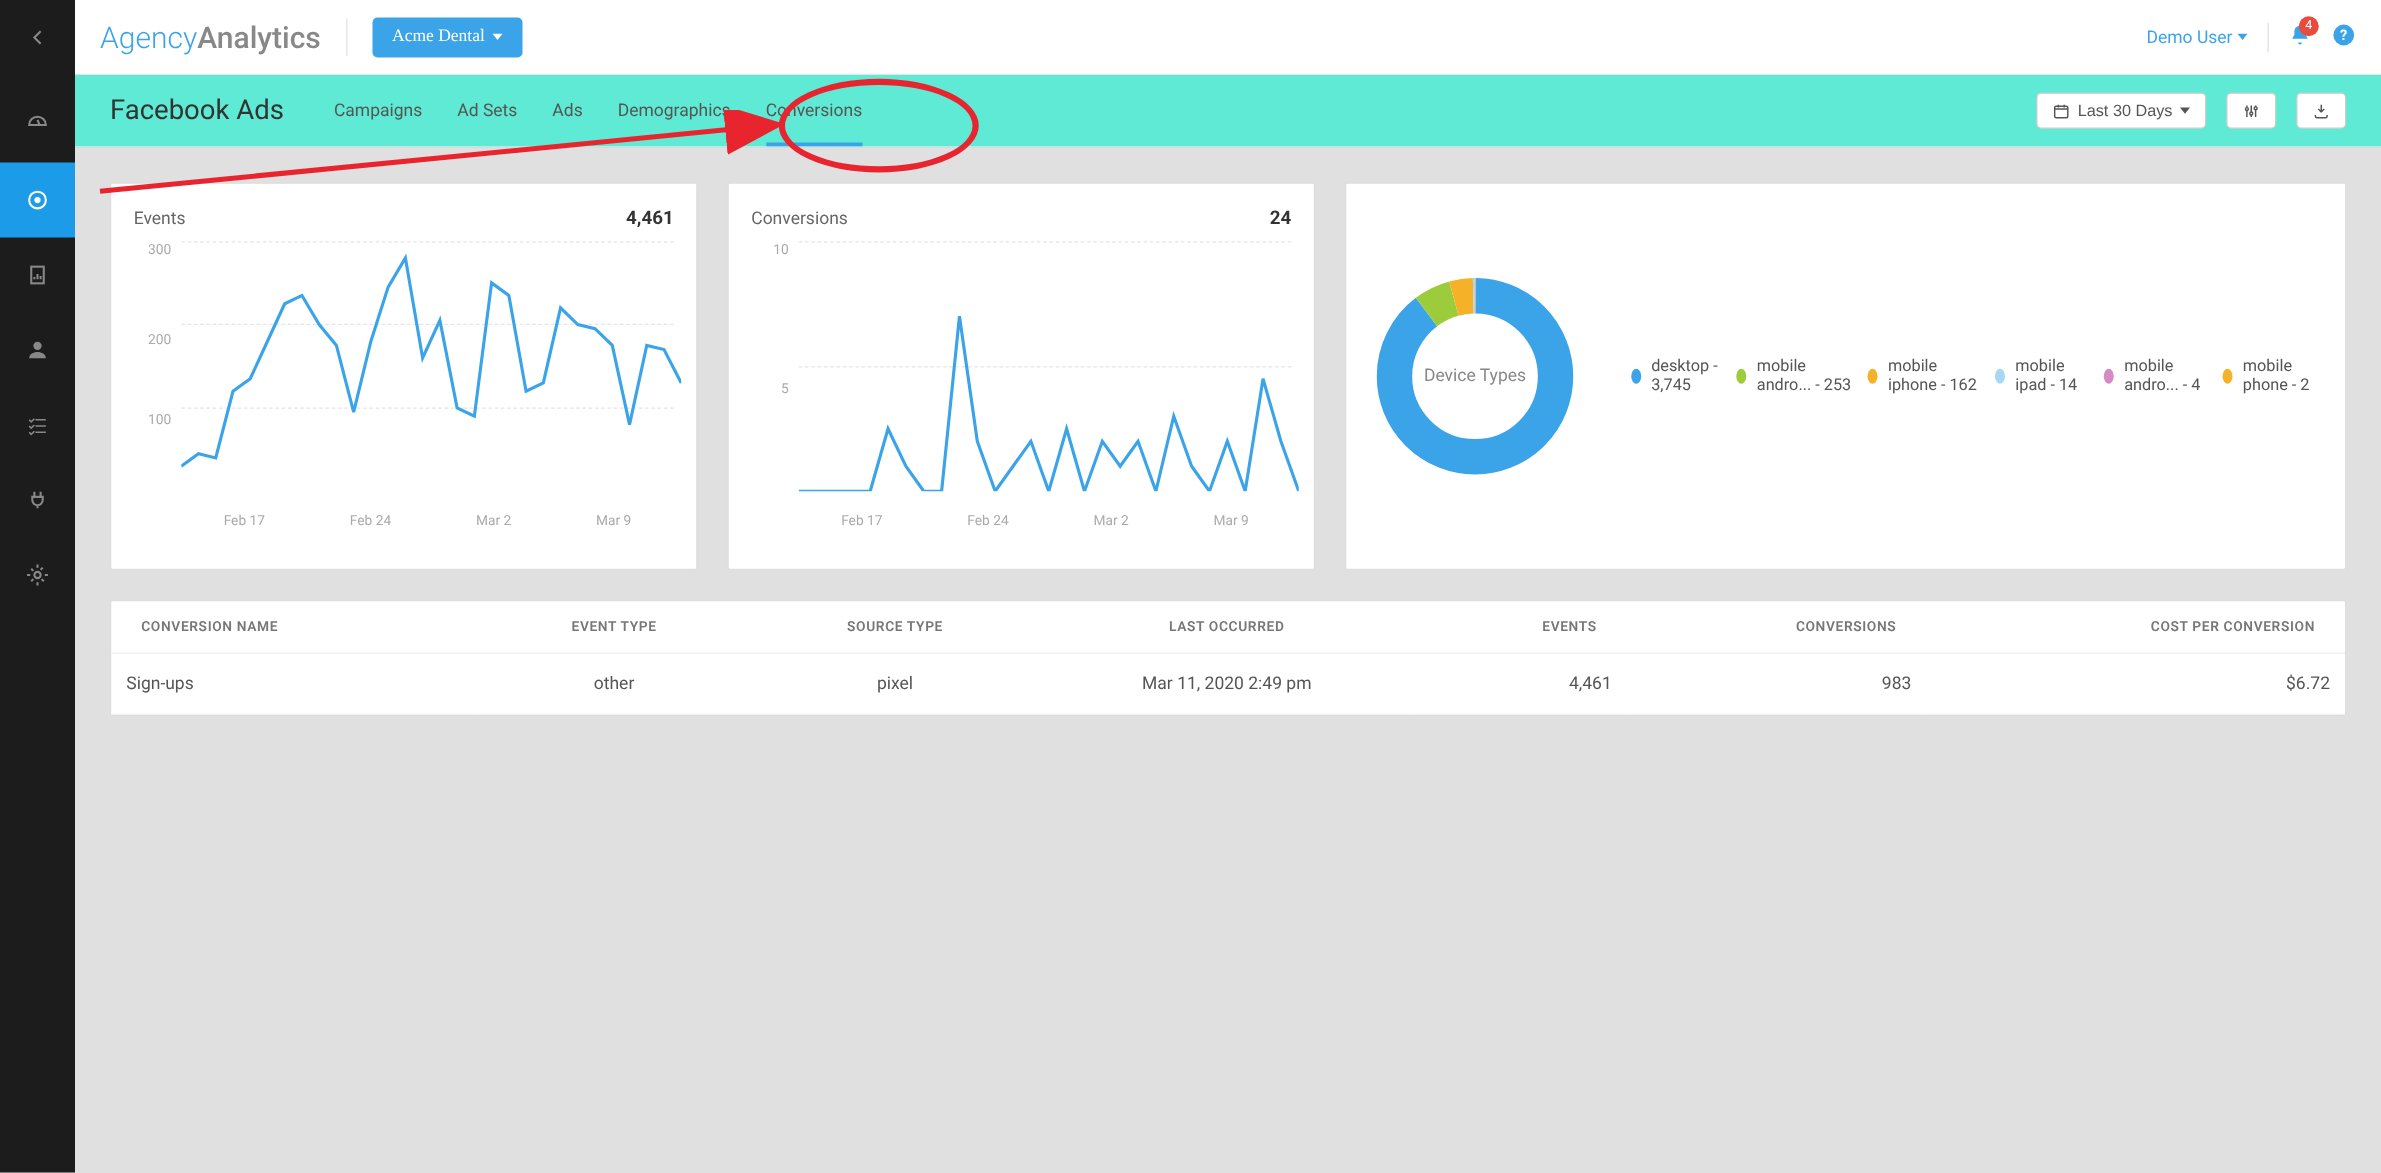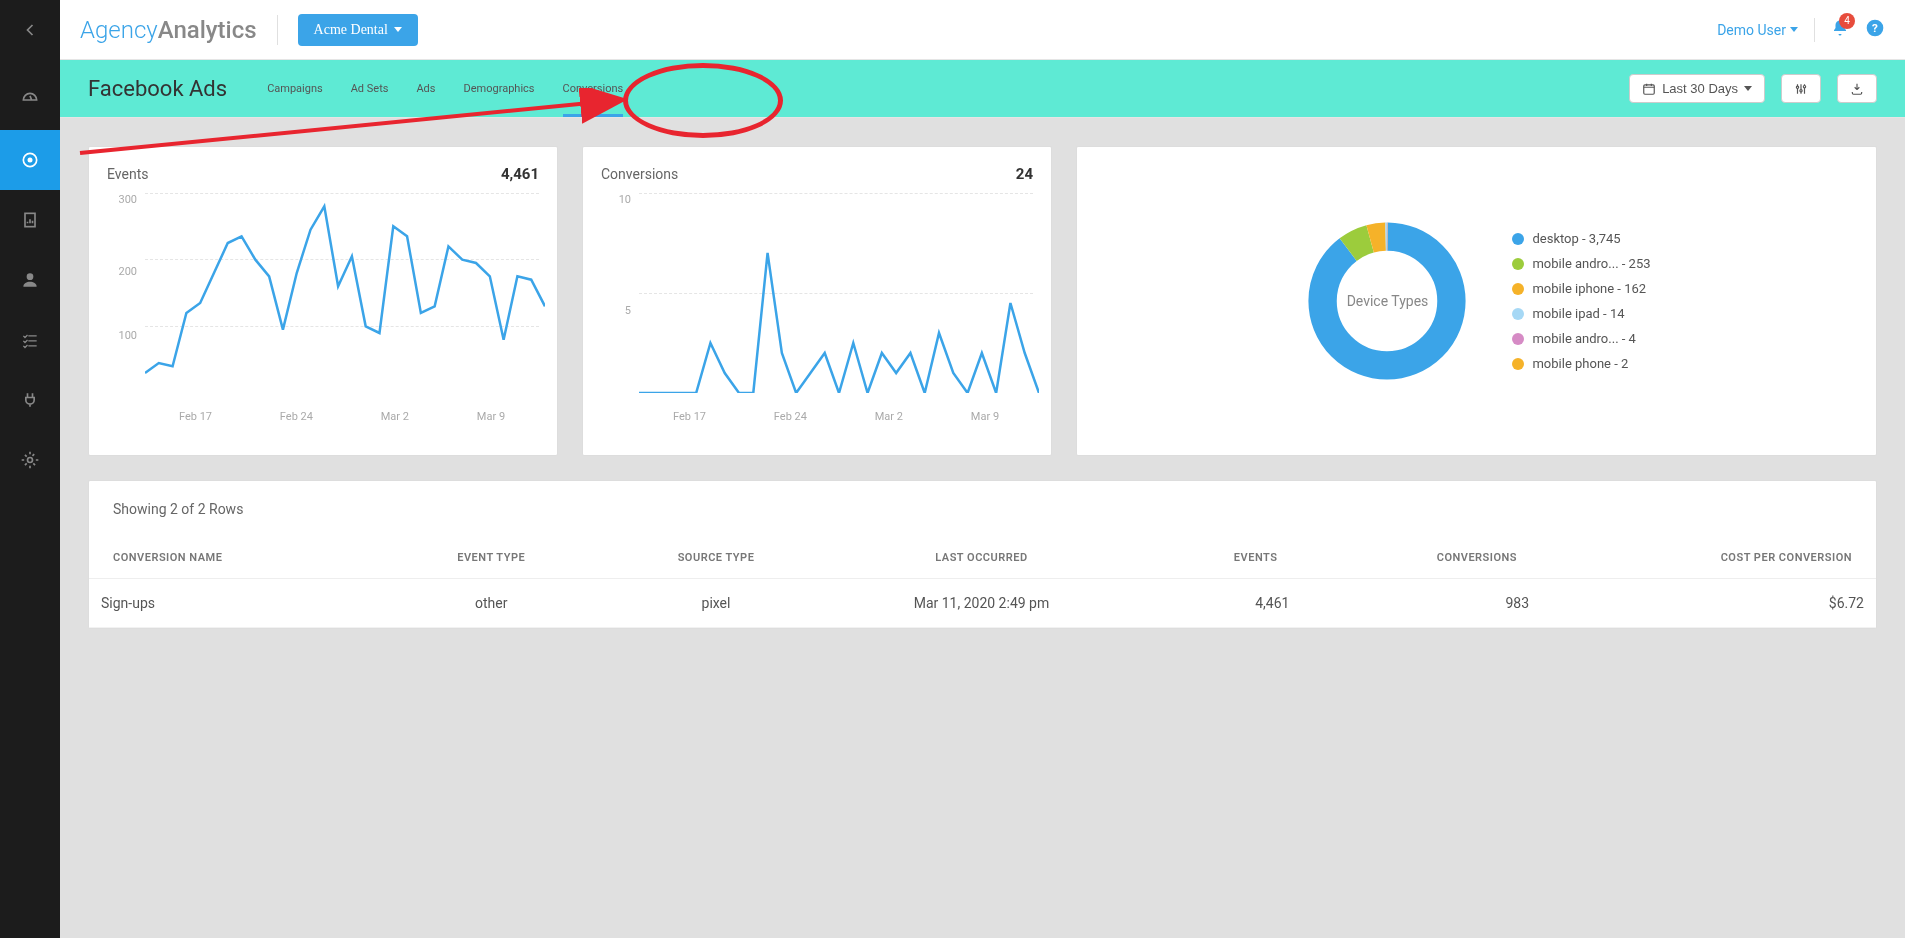--- a/index.html
+++ b/index.html
@@ -16,42 +16,42 @@
 .divider { width: 1px; height: 30px; background: #e0e0e0; margin: 0 20px; }
 .client-btn { background: #3ba4e8; color: #fff; border: none; padding: 8px 16px; border-radius: 4px; font-size: 14px; cursor: pointer; display: flex; align-items: center; gap: 6px; font-family: Liberation Serif, serif; }
 .topbar-right { margin-left: auto; display: flex; align-items: center; gap: 16px; }
 .user-link { color: #3ba4e8; font-size: 14px; text-decoration: none; display: flex; align-items: center; gap: 4px; }
 .bell-wrap { position: relative; color: #3ba4e8; cursor: pointer; }
 .bell-badge { position: absolute; top: -6px; right: -6px; background: #e74c3c; color: #fff; font-size: 10px; width: 16px; height: 16px; border-radius: 50%; display: flex; align-items: center; justify-content: center; }
 .help-icon { color: #3ba4e8; cursor: pointer; }
 .subheader { height: 58px; background: #5eead4; border-bottom: 1px solid #e5e5e5; display: flex; align-items: center; padding: 0 28px; }
 .page-title { font-size: 22px; color: #333; font-weight: 400; margin-right: 40px; }
 .tabs { display: flex; gap: 28px; height: 100%; align-items: center; }
-.tab { color: #555; font-size: 11px; cursor: pointer; height: 100%; display: flex; align-items: center; position: relative; text-align: right; }
+.tab { color: #555; font-size: 14px; cursor: pointer; height: 100%; display: flex; align-items: center; position: relative; text-align: right; }
 .tab.active::after { content: ''; position: absolute; bottom: 0; left: 0; right: 0; height: 3px; background: #3ba4e8; }
 .subheader-right { margin-left: auto; display: flex; gap: 16px; }
 .btn-outline { background: #fff; border: 1px solid #ccc; border-radius: 4px; padding: 6px 12px; font-size: 13px; color: #555; cursor: pointer; display: flex; align-items: center; gap: 6px; }
 .content { padding: 28px; display: flex; flex-direction: column; gap: 24px; }
 .cards-row { display: flex; gap: 24px; }
 .card { background: #fff; border: 1px solid #ddd; border-radius: 2px; padding: 18px; }
 .card.c1 { width: 470px; height: 310px; }
 .card.c2 { width: 470px; height: 310px; }
 .card.c3 { flex: 1; height: 310px; display: flex; align-items: center; justify-content: center; gap: 40px; }
 .card-header { display: flex; justify-content: space-between; align-items: baseline; }
 .card-title { font-size: 14px; color: #666; }
 .card-value { font-size: 15px; font-weight: 700; color: #333; }
 .chart-area { position: relative; height: 230px; margin-top: 10px; }
 .y-ticks { position: absolute; left: 0; top: 0; height: 200px; display: flex; flex-direction: column; justify-content: space-between; font-size: 11px; color: #aaa; text-align: right; width: 30px; }
 .grid-lines { position: absolute; left: 38px; right: 0; top: 0; height: 200px; }
 .grid-line { border-top: 1px dashed #e5e5e5; position: absolute; left: 0; right: 0; }
 .x-ticks { position: absolute; left: 38px; right: 0; bottom: 0; display: flex; justify-content: space-around; font-size: 11px; color: #aaa; text-align: right; }
 .line-svg { position: absolute; left: 38px; right: 0; top: 0; height: 200px; }
 .donut { width: 170px; height: 170px; position: relative; }
 .donut-label { position: absolute; top: 50%; left: 50%; transform: translate(-50%, -50%); font-size: 14px; color: #888; }
-.legend { display: flex; flex-direction: column; gap: 10px; font-size: 13px; color: #555; }
+.legend { display: flex; gap: 10px; font-size: 13px; color: #555; }
 .legend-item { display: flex; align-items: center; gap: 8px; }
 .legend-dot { width: 12px; height: 12px; border-radius: 50%; }
 .table-card { background: #fff; border: 1px solid #ddd; border-radius: 2px; padding: 0; }
 .table-caption { padding: 20px 24px; font-size: 14px; color: #666; }
 table { width: 100%; border-collapse: collapse; }
 th { text-align: left; padding: 14px 24px; font-size: 11px; color: #777; font-weight: 600; letter-spacing: 0.5px; border-bottom: 1px solid #eee; }
 th.r, td.r { text-align: right; }
 th.c, td.c { text-align: center; }
 td { padding: 16px 12px; font-size: 14px; color: #555; border-bottom: 1px solid #f2f2f2; }
 .annotation-circle { position: absolute; border: 5px solid #e8252f; border-radius: 50%; pointer-events: none; }
@@ -271,21 +271,20 @@
             <div class="legend-item">
               <span class="legend-dot" style="background: rgb(245, 178, 41);"></span>
               <span>mobile phone - 2</span>
             </div>
           </div>
       </div>
 
     </div>
 
     <div class="table-card">
-      <div class="table-caption">Showing 2 of 2 Rows</div>
       <table>
         <thead>
           <tr>
             <th>CONVERSION NAME</th>
             <th class="c">EVENT TYPE</th>
             <th class="c">SOURCE TYPE</th>
             <th class="c">LAST OCCURRED</th>
             <th class="r">EVENTS</th>
             <th class="r">CONVERSIONS</th>
             <th class="r">COST PER CONVERSION</th>

